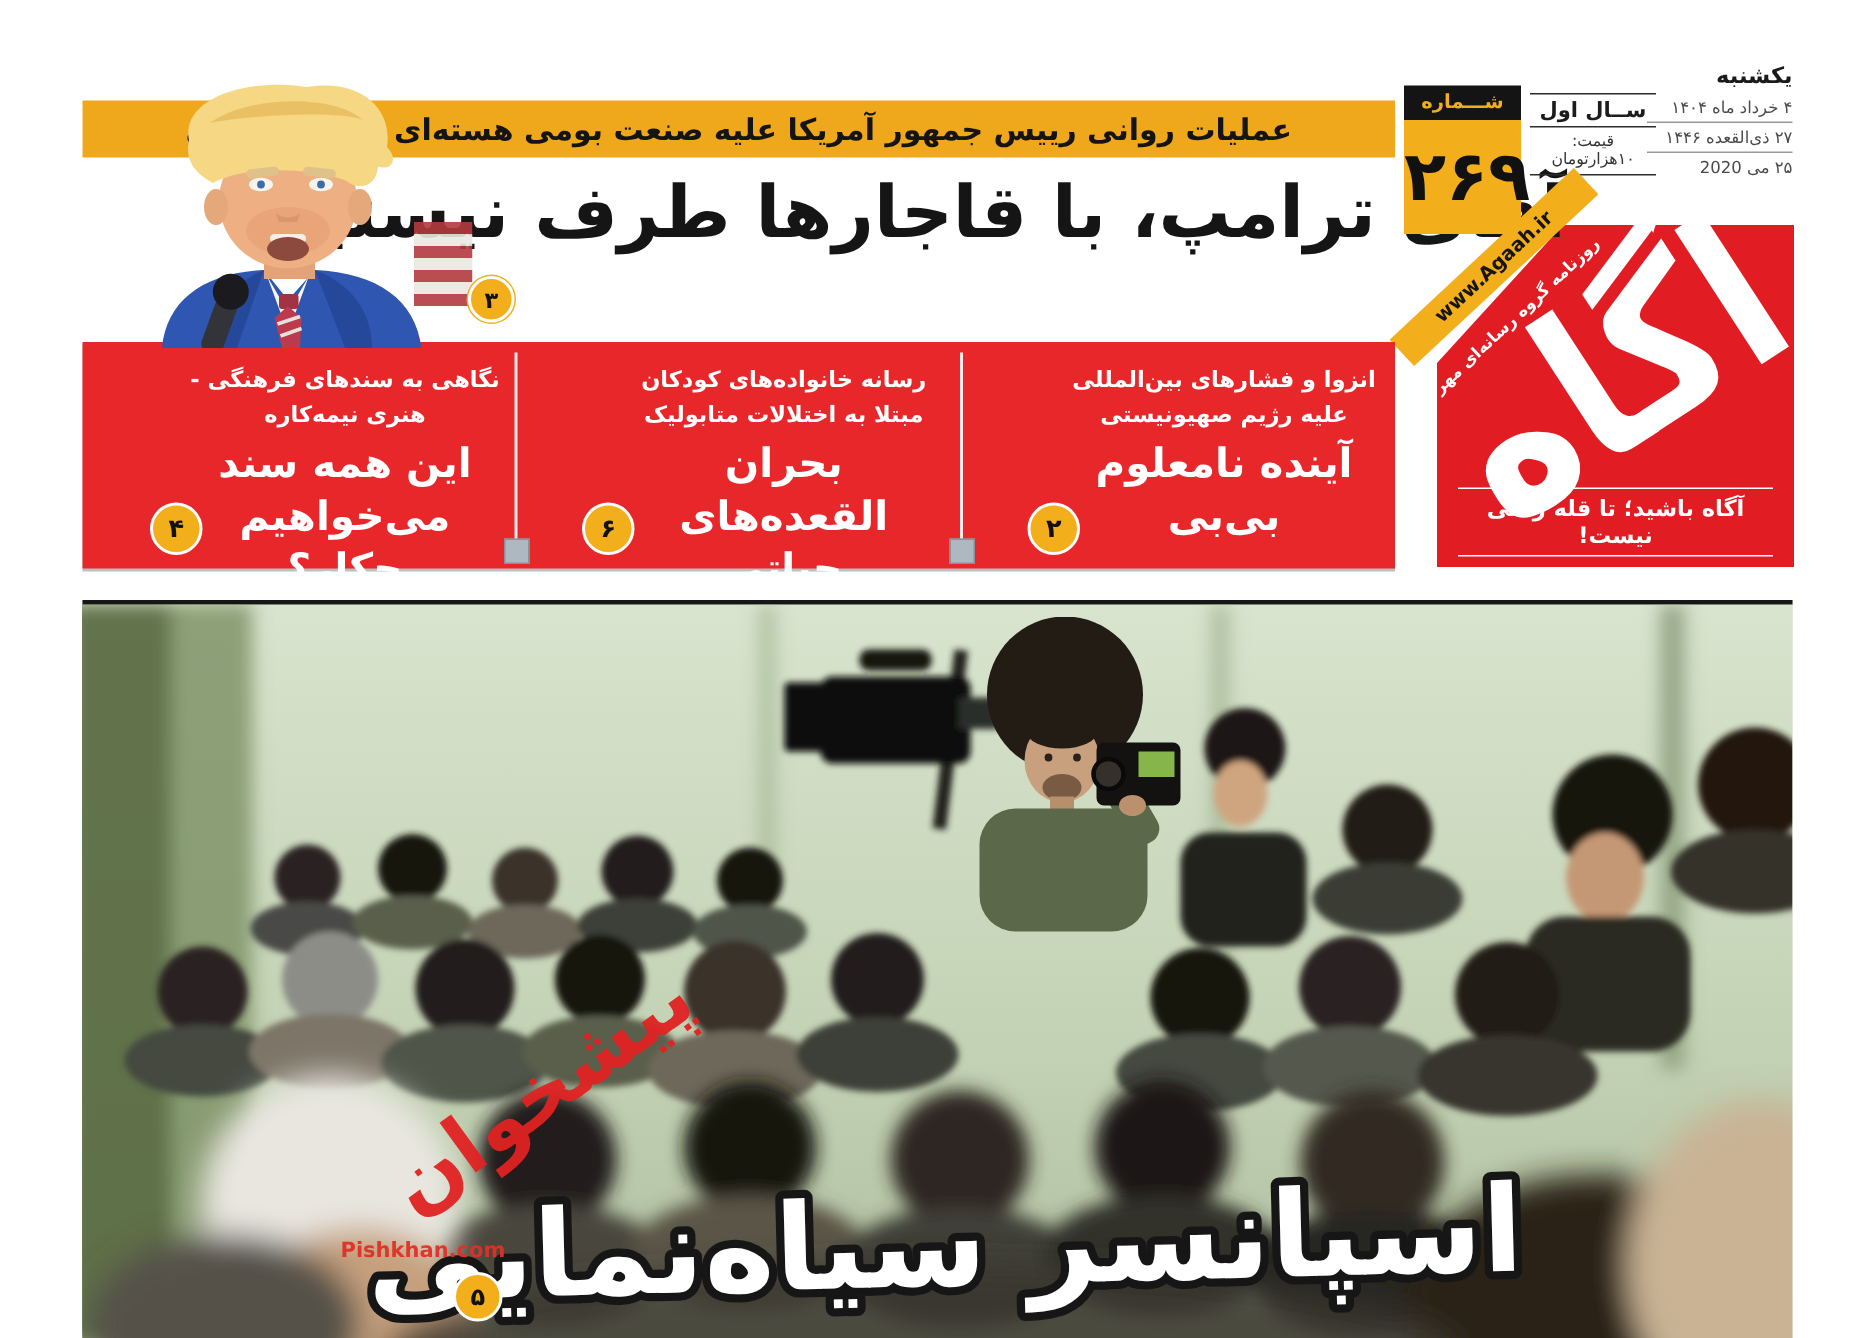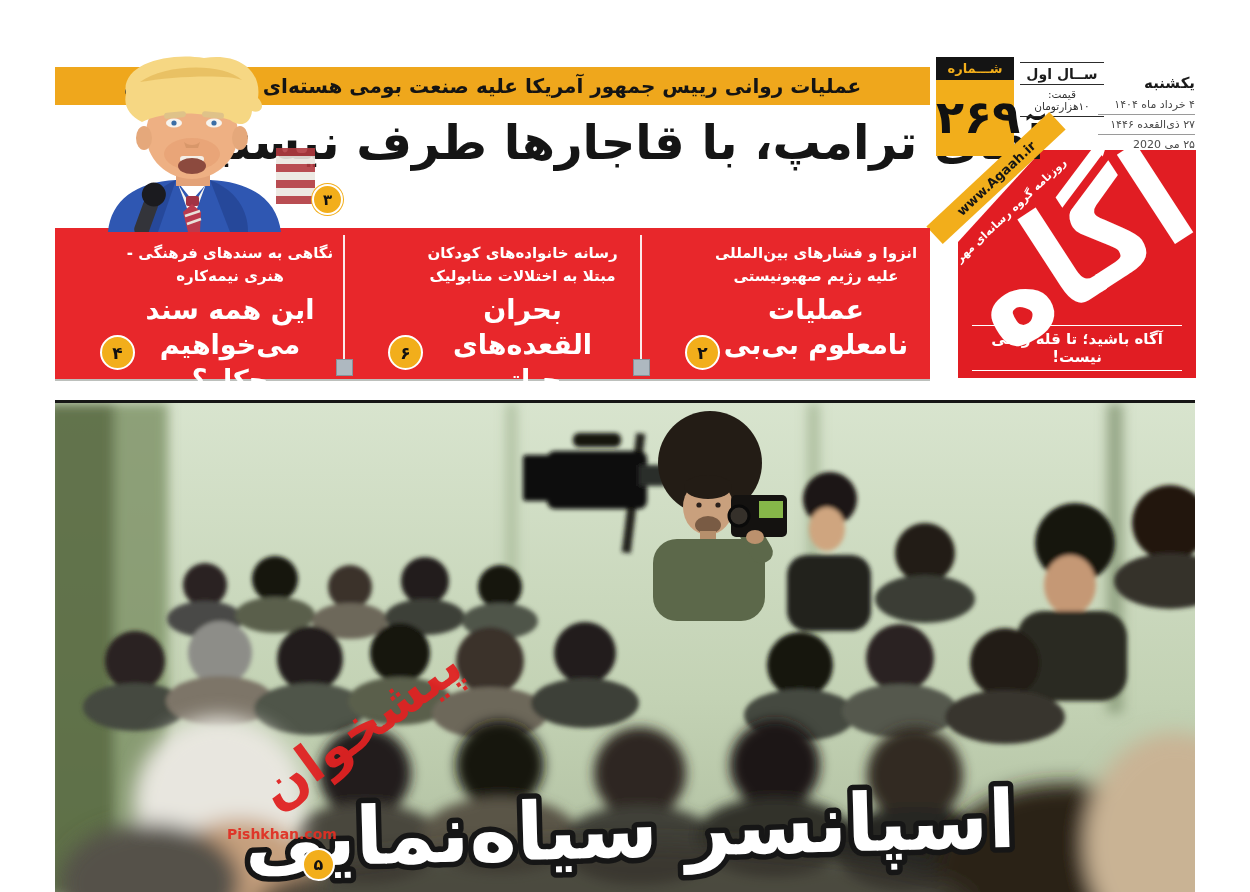--- a/index.html
+++ b/index.html
@@ -19,21 +19,21 @@
   
   .issue-box{position:absolute;left:936px;top:57px;width:78px;z-index:2;}
   .issue-label{background:#141414;color:#F2AE1B;font-size:13px;font-weight:bold;text-align:center;
         height:23px;line-height:23px;direction:rtl;}
   .issue-number{background:#F2AE1B;color:#111;font-size:46px;font-weight:bold;text-align:center;
         height:76px;line-height:74px;}
   .year-price{position:absolute;left:1020px;top:62px;width:84px;direction:rtl;text-align:center;z-index:2;
         border-top:1px solid #2c2c2c;}
   .year-price .yl{font-size:14px;font-weight:bold;color:#1c1c1c;padding:3px 0 2px;border-bottom:1px solid #2c2c2c;}
   .year-price .pr{font-size:10.5px;color:#333;padding:3px 0 4px;border-bottom:1px solid #2c2c2c;}
-  .dates{position:absolute;left:1098px;top:74px;width:97px;direction:rtl;z-index:2;}
+  .dates{position:absolute;left:1098px;top:41px;width:97px;direction:rtl;z-index:2;}
   .dates .wd{font-size:15px;font-weight:bold;color:#1a1a1a;padding-bottom:3px;}
   .dates .dt{font-size:11px;color:#4a4a4a;padding:3px 0;}
   .dates .dt.rule{border-top:1px solid #9a9a9a;}
   .logo-square{position:absolute;left:958px;top:150px;width:238px;height:228px;background:#E11D23;z-index:1;
         clip-path:polygon(0 92px,84px 0,100% 0,100% 100%,0 100%);}
   .logo-word{position:absolute;left:0;top:-6px;width:238px;height:210px;display:flex;align-items:center;justify-content:center;}
   .logo-word span{font-size:108px;font-weight:bold;color:#fff;transform:rotate(-33deg) scale(1.15,1.3);direction:rtl;}
   .logo-tagline{position:absolute;left:14px;right:14px;bottom:7px;color:#fff;font-size:15px;font-weight:bold;
         text-align:center;direction:rtl;border-top:1.5px solid #fff;border-bottom:1.5px solid #fff;padding:4px 0;}
   .ribbon{position:absolute;left:912px;top:166px;width:168px;height:24px;background:#F2AE1B;z-index:2;
@@ -147,21 +147,21 @@
     <div class="logo-tagline">آگاه باشید؛ تا قله راهی نیست!</div>
   </div>
   <div class="ribbon">
     <span>www.Agaah.ir</span>
   </div>
   <div class="publisher-line">روزنامه گروه رسانه‌ای مهر</div>
 
   <div class="red-band">
     <div class="red-box rb-right">
       <div class="rb-kicker">انزوا و فشارهای بین‌المللی علیه رژیم صهیونیستی</div>
-      <div class="rb-title">عملیات نامعلوم بی‌بی</div>
+      <div class="rb-title">آینده نامعلوم بی‌بی</div>
       <div class="page-circle rb-circle">۲</div>
     </div>
     <div class="red-box rb-mid">
       <div class="rb-kicker">رسانه خانواده‌های کودکان مبتلا به اختلالات متابولیک</div>
       <div class="rb-title">بحران القعده‌های حیاتی</div>
       <div class="page-circle rb-circle">۶</div>
     </div>
     <div class="red-box rb-left">
       <div class="rb-kicker">نگاهی به سندهای فرهنگی - هنری نیمه‌کاره</div>
       <div class="rb-title">این همه سند می‌خواهیم چکار؟</div>

